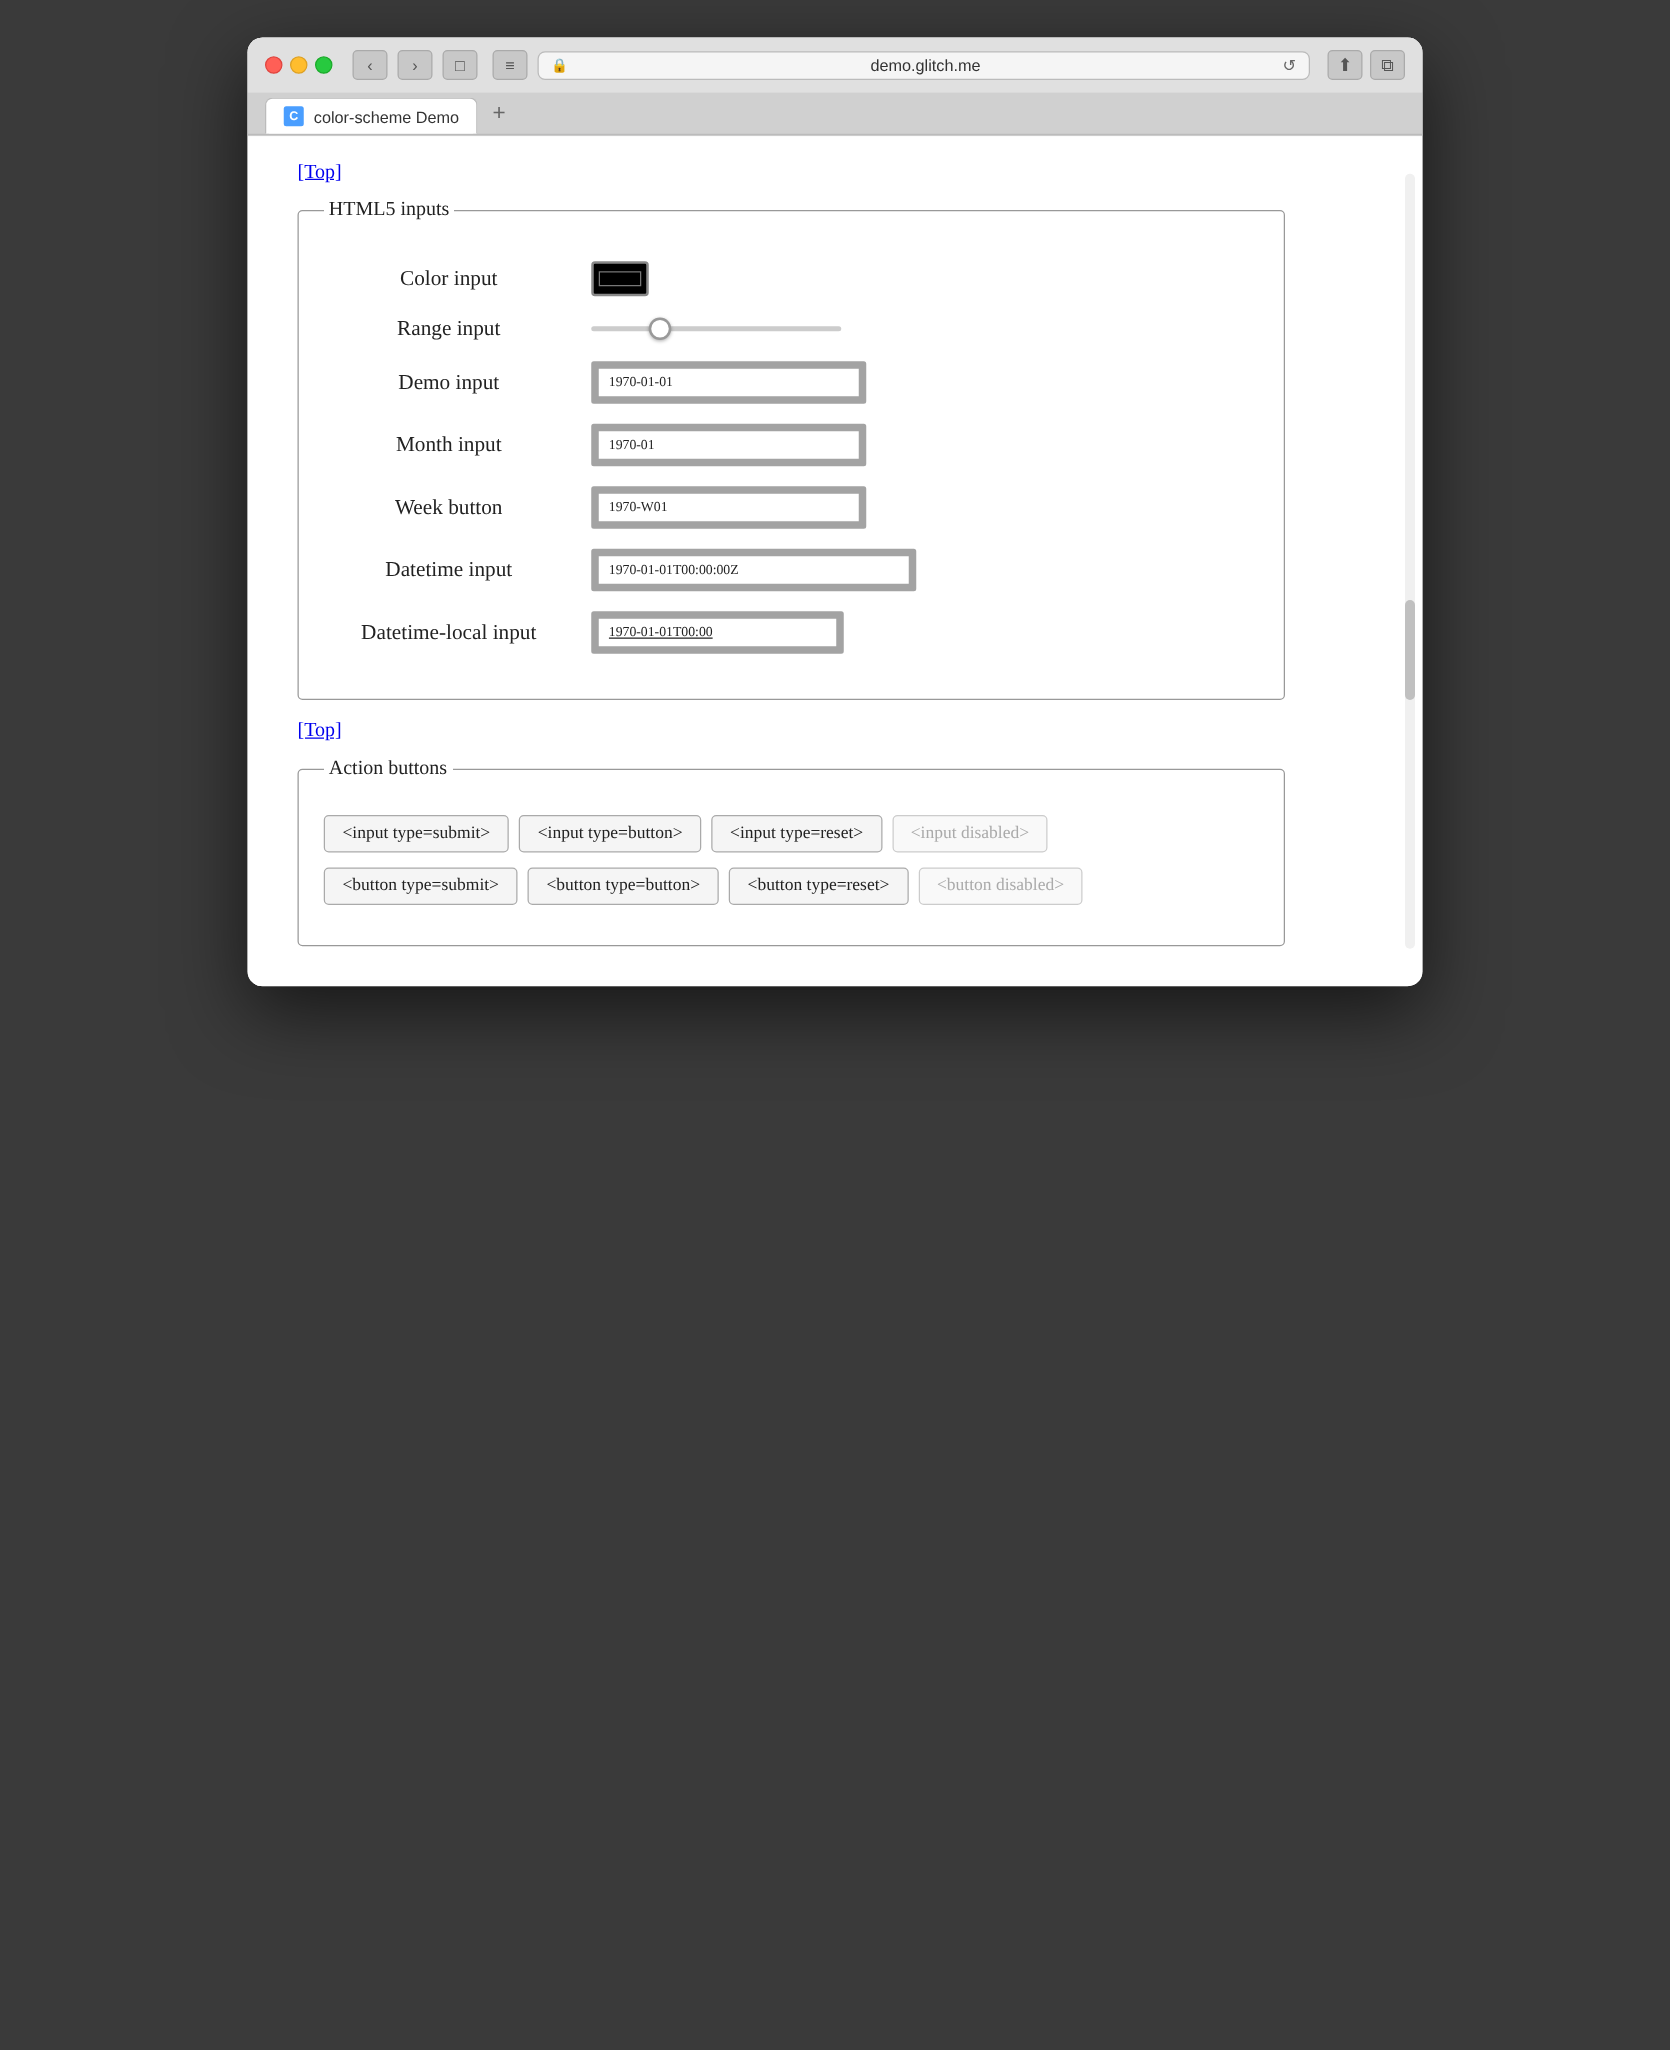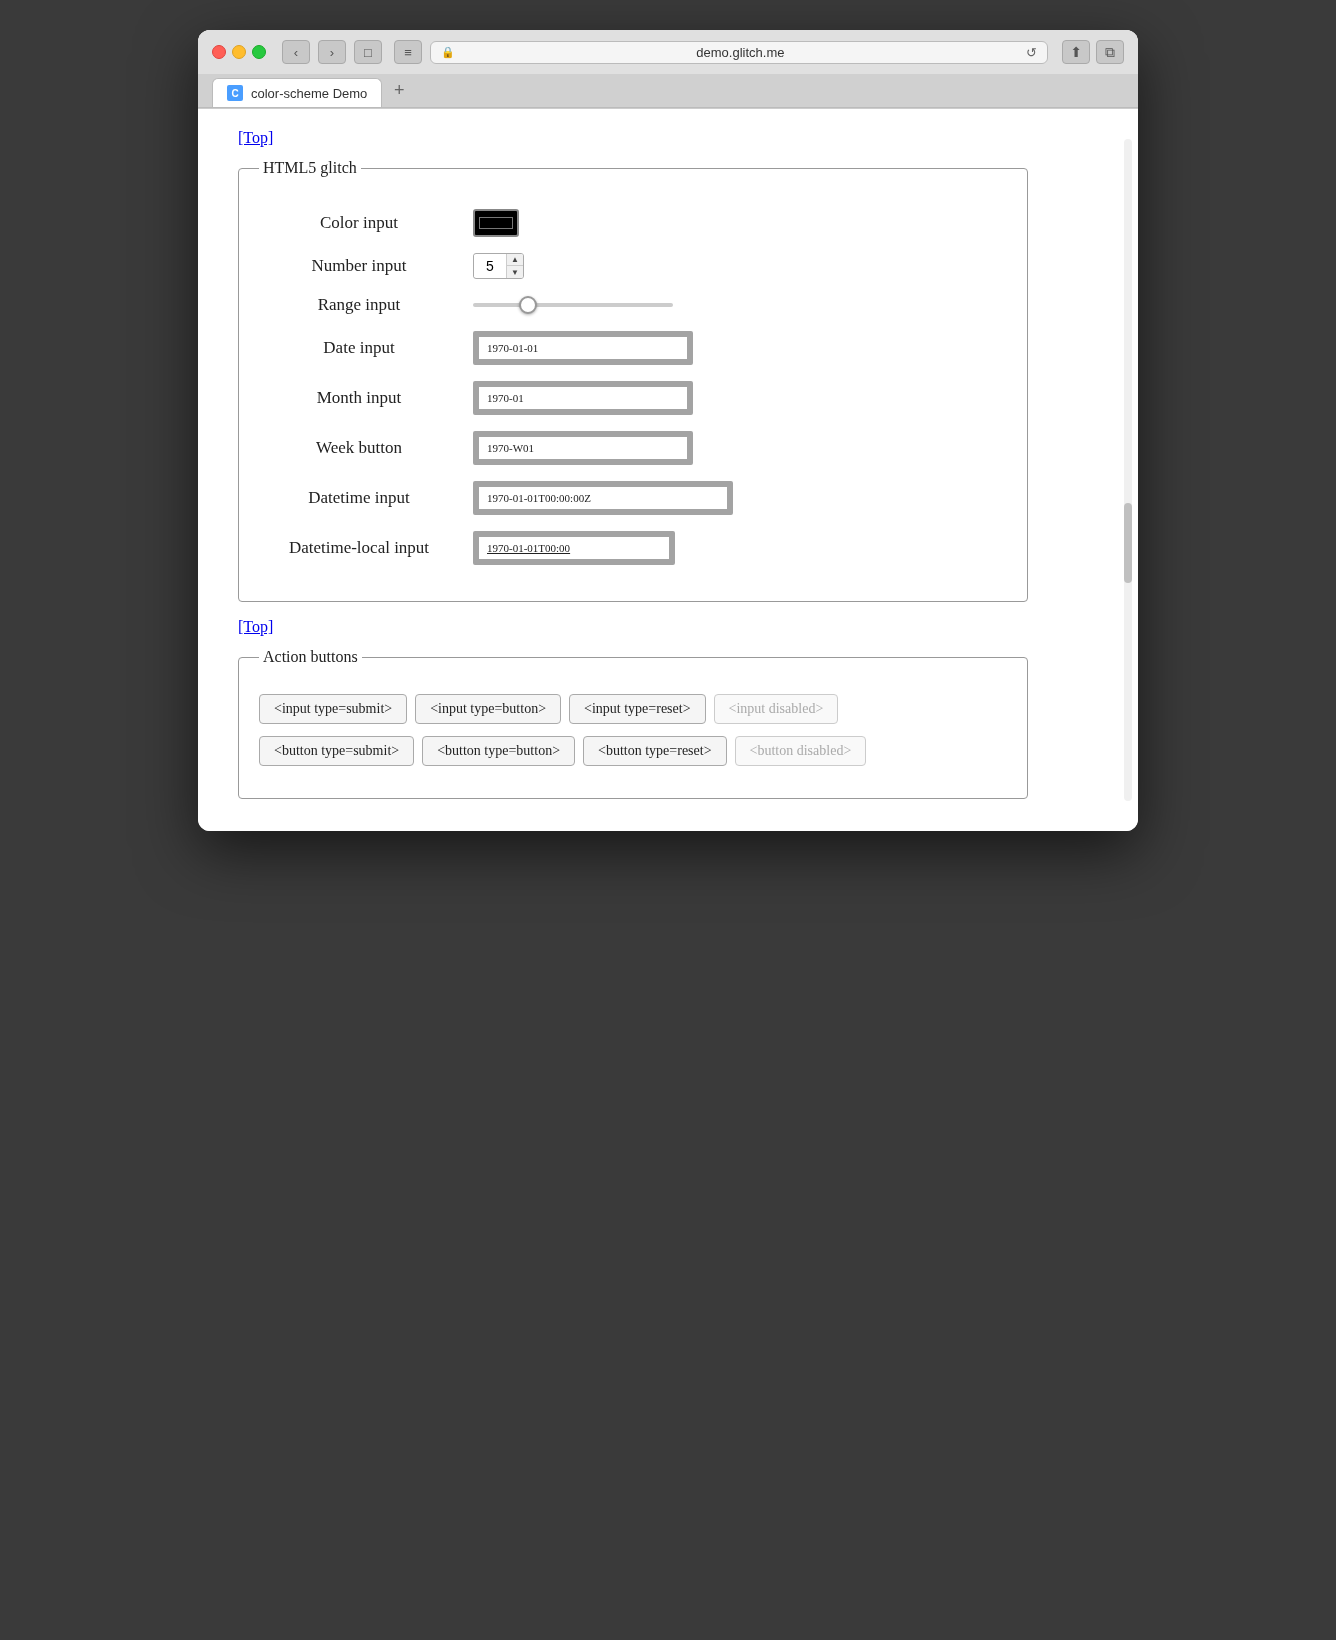--- a/index.html
+++ b/index.html
@@ -417,45 +417,35 @@
     </div>
   </div>
 
   <div class="page-content">
 
     
     <a class="top-link">[Top]</a>
 
     
     <fieldset style="margin-top: 12px; margin-bottom: 16px; width: 790px;">
-      <legend>HTML5 glitch</legend>
+      <legend>HTML5 inputs</legend>
 
       <div class="form-row">
         <label class="form-label">Color input</label>
         <input type="color" class="color-input" value="#000000" style="">
       </div>
 
-      <div class="form-row">
-        <label class="form-label">Number input</label>
-        <div class="number-input">
-          <input type="text" value="5" style="width: 32px; border: none; outline: none; padding: 3px 6px; font-size: 14px; text-align: center;">
-          <div class="number-spinner">
-            <button class="spinner-btn">▲</button>
-            <button class="spinner-btn">▼</button>
-          </div>
-        </div>
-      </div>
 
       <div class="form-row">
         <label class="form-label">Range input</label>
         <input type="range" class="range-input" min="0" max="100" value="25" style="">
       </div>
 
       <div class="form-row">
-        <label class="form-label">Date input</label>
+        <label class="form-label">Demo input</label>
         <input type="text" class="text-input" value="1970-01-01" style="width: 220px;">
       </div>
 
       <div class="form-row">
         <label class="form-label">Month input</label>
         <input type="text" class="text-input" value="1970-01" style="width: 220px;">
       </div>
 
       <div class="form-row">
         <label class="form-label">Week button</label>

